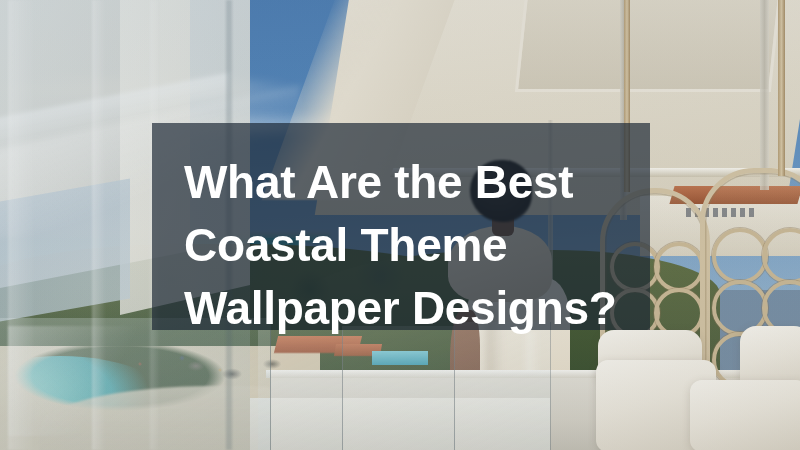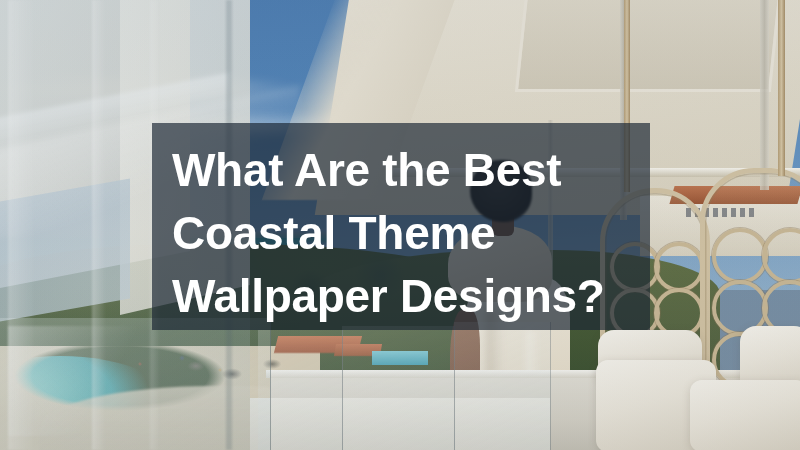--- a/index.html
+++ b/index.html
@@ -370,21 +370,21 @@
     position: absolute;
     left: 152px;
     top: 123px;
     width: 498px;
     height: 207px;
     background: rgba(26, 38, 51, 0.68);
     box-sizing: border-box;
     padding: 12px 16px 0 16px;
   }
   .title-text {
-    margin: 4px;
+    margin: 16px;
     color: #ffffff;
     font-family: "Liberation Sans", sans-serif;
     font-size: 46px;
     font-weight: bold;
     line-height: 63px;
     letter-spacing: -0.3px;
     white-space: pre-line;
   }
 </style>
 </head>

